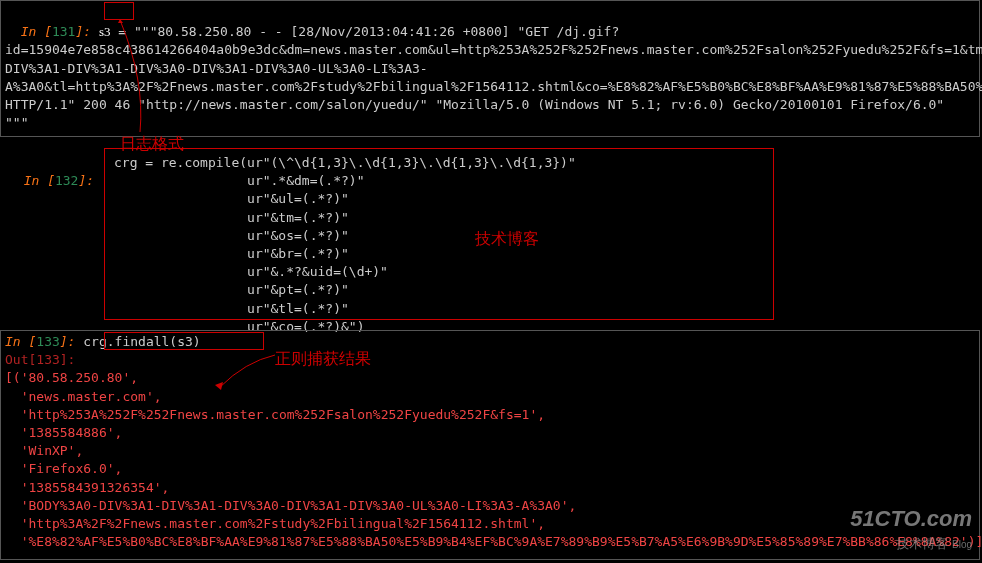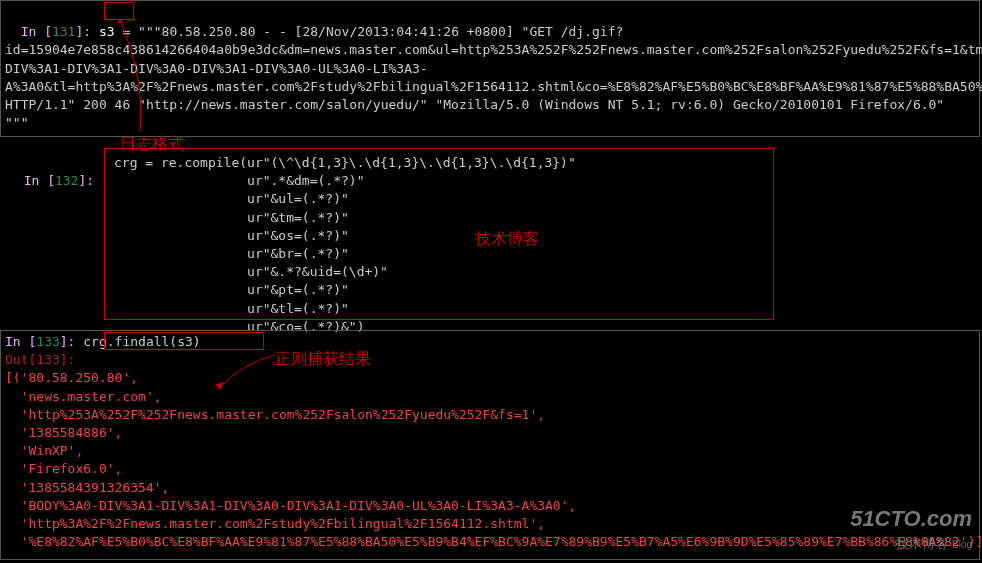--- a/index.html
+++ b/index.html
@@ -8,25 +8,25 @@
       font-family: 'Consolas', 'Monaco', monospace;
       font-size: 13px;
       color: #ccc;
       width: 982px;
       height: 563px;
       overflow: hidden;
       position: relative;
       line-height: 1.4;
     }
     .cell { padding: 2px 4px; white-space: pre; }
-    .in-prompt { color: #f0abfc; }
+    .in-prompt { color: #f97316; font-style: italic; }
     .in-prompt-num { color: #2e8b57; }
     .out-prompt { color: #b22222; }
     .code { color: #ccc; }
-    .var-white { color: #fff; }
+    .var-white { color: #fff; font-family: Liberation Serif, serif; }
     .output { color: #ef4444; }
     .red-box {
       border: 1px solid #cc0000;
       position: absolute;
     }
     .red-label {
       color: #cc0000;
       font-size: 16px;
       position: absolute;
       font-family: 'SimSun', sans-serif;

